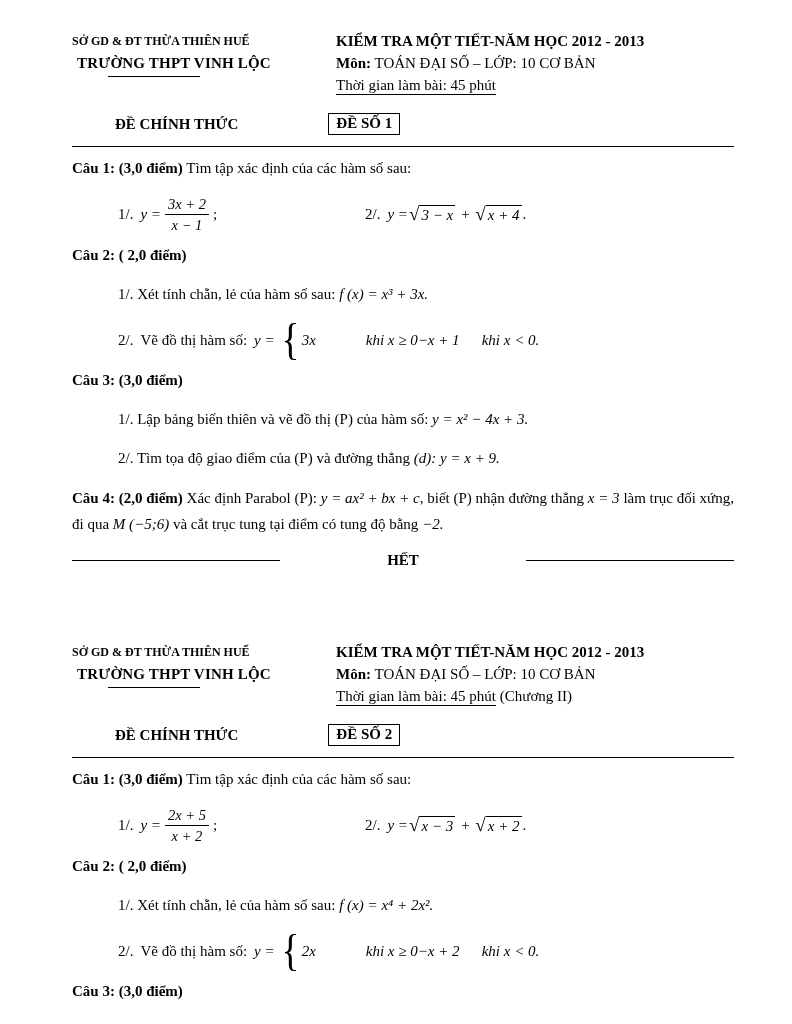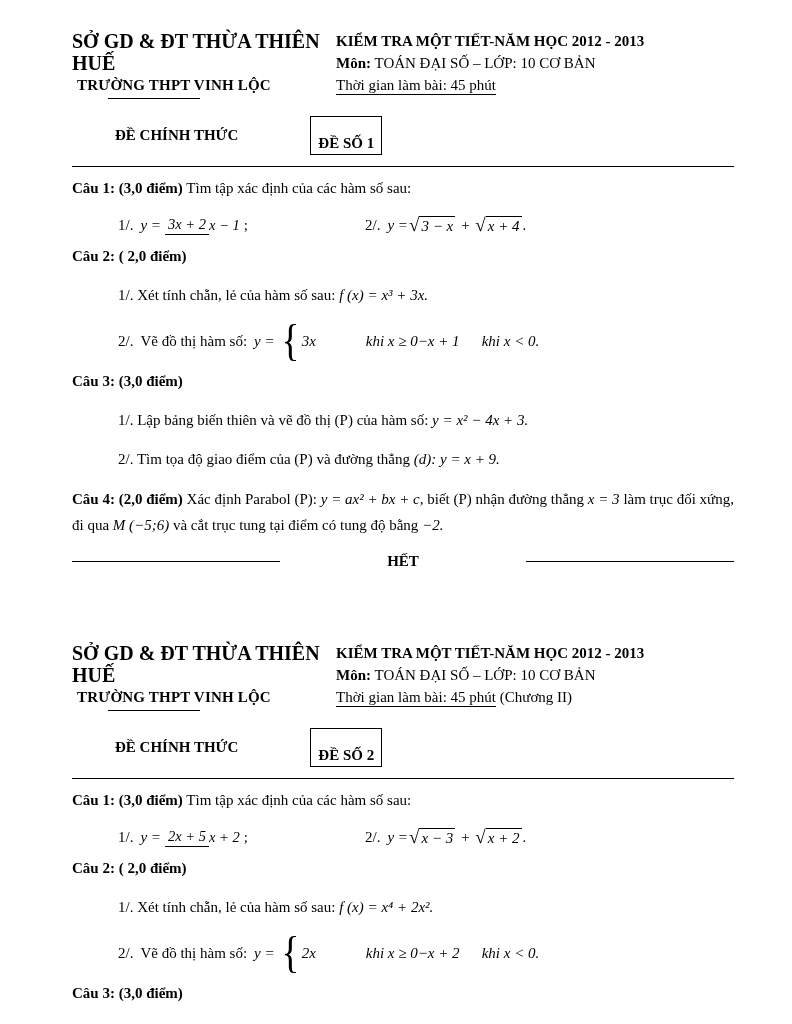--- a/index.html
+++ b/index.html
@@ -5,33 +5,33 @@
   html,body{margin:0;padding:0;}
   body{width:792px;height:1024px;overflow:hidden;background:#ffffff;color:#000;
        font-family:"Liberation Serif","DejaVu Serif",serif;font-size:15px;}
   .page{padding:30px 58px 0 72px;}
   .b{font-weight:bold;}
   .m{font-style:italic;}
   .hdr{display:flex;}
   .hdr-left{width:264px;}
   .hdr-right{flex:1;}
   .hdr div{line-height:22px;}
-  .dept{font-size:20px;}
+  .dept{font-size:12px;}
   .school{padding-left:5px;letter-spacing:.2px;}
   .uline-school{width:92px;border-top:1.3px solid #000;margin:2px 0 0 36px;}
   .dur-u{border-bottom:1px solid #000;padding-bottom:1px;}
   .official-row{display:flex;align-items:center;margin-top:17px;padding-left:43px;}
-  .exam-no{border:1.4px solid #000;padding:18px 7px 2px;margin-left:72px;}
+  .exam-no{border:1.4px solid #000;padding:1px 7px 2px;margin-left:90px;}
   .rule{border-top:1.4px solid #000;margin-top:11px;}
   .q{margin-top:9px;line-height:24px;}
   .part{margin-top:4px;padding-left:46px;line-height:24px;}
   .fracrow{display:flex;align-items:center;padding-left:46px;margin-top:3px;}
   .part1{display:inline-flex;align-items:center;width:247px;}
   .part2{display:inline-flex;align-items:center;}
-  .frac{display:inline-flex;flex-direction:row;text-align:center;margin:0 4px;font-size:14.5px;line-height:18px;}
+  .frac{display:inline-flex;flex-direction:column;text-align:center;margin:0 4px;font-size:14.5px;line-height:18px;}
   .frac .num{border-bottom:1.2px solid #000;padding:0 3px 1px;}
   .frac .den{padding-top:1px;}
   .sqrt{display:inline-flex;align-items:flex-start;margin:0 1px;}
   .rad{font-size:19px;line-height:18px;}
   .arg{border-top:1.2px solid #000;line-height:17px;padding:1px 2px 0;}
   .plus{margin:0 4px;}
   .sp{margin-left:7px;}
   .casesrow{display:flex;align-items:center;padding-left:46px;margin-top:4px;}
   .cases{display:inline-flex;align-items:center;margin-left:5px;}
   .brace{font-size:44px;line-height:38px;transform:scaleX(.85);}

